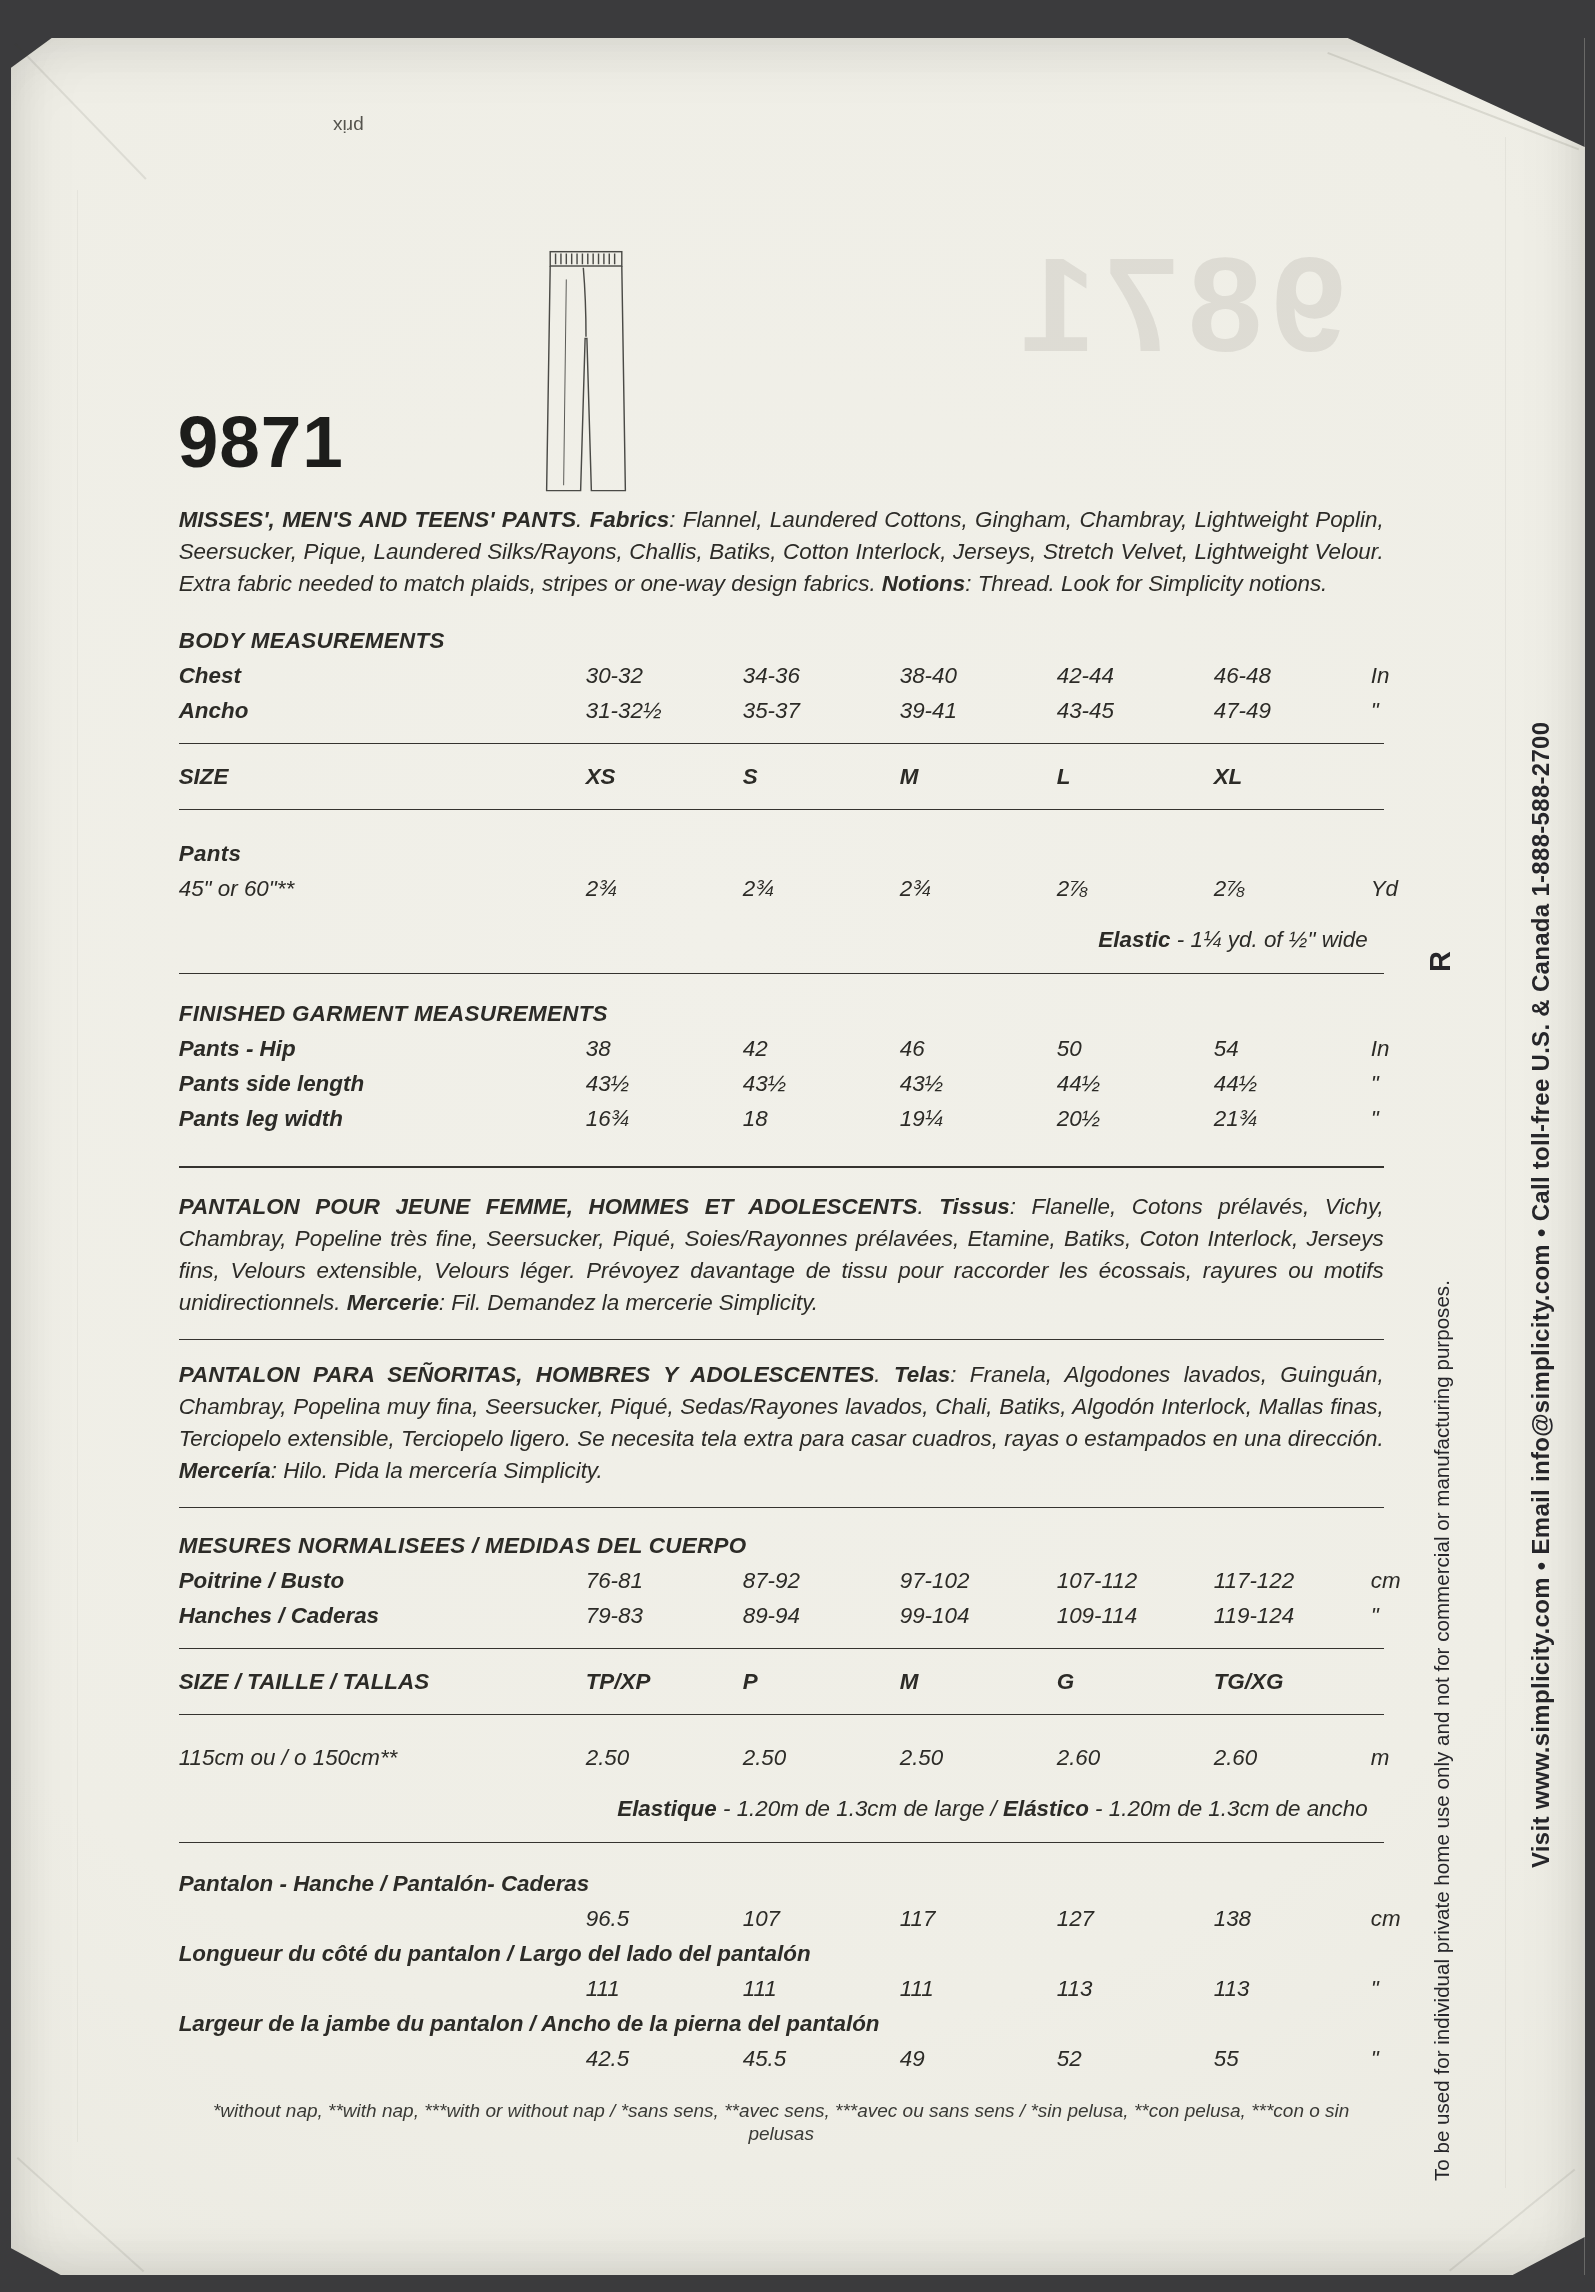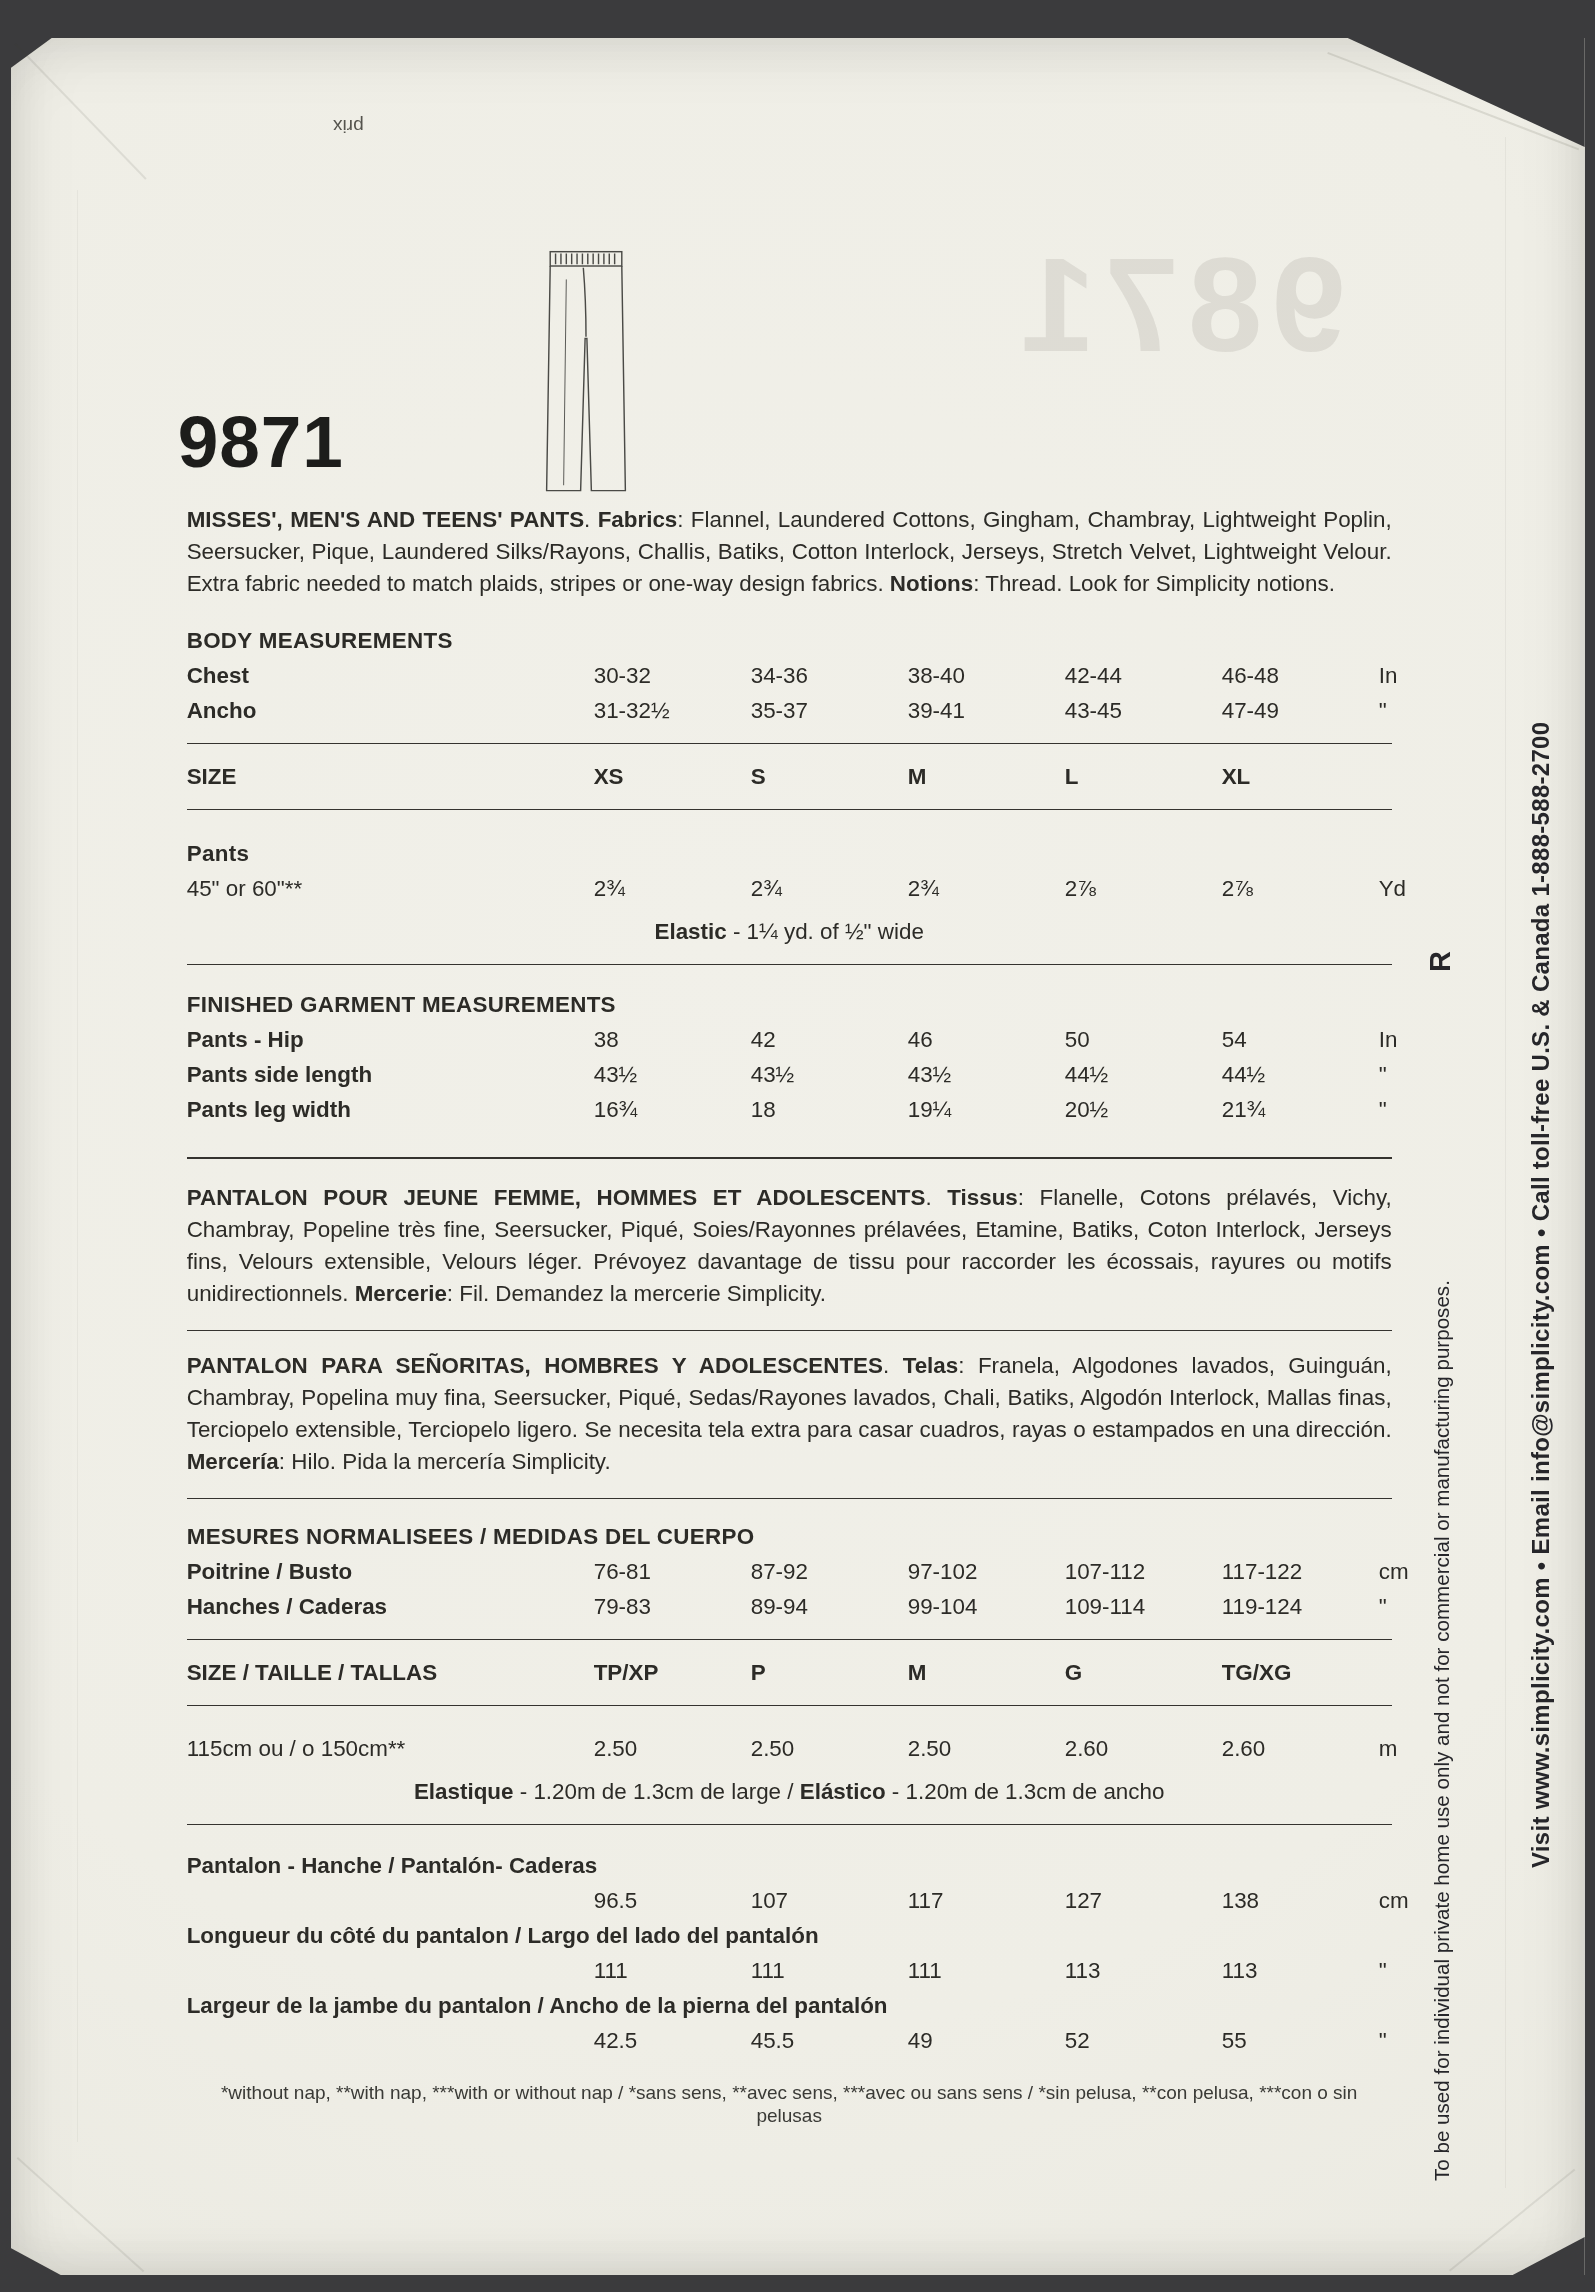--- a/index.html
+++ b/index.html
@@ -21,27 +21,27 @@
   .c4{left:1494px;top:99px;width:1.8px;height:2051px;background:rgba(60,55,45,.06);}
   .c5{left:7.2px;top:2119px;width:170px;height:1.8px;transform:rotate(42deg);transform-origin:0 0;}
   .c6{left:1438px;top:2232px;width:161px;height:1.8px;transform:rotate(-39deg);transform-origin:0 0;}
 
   .prix{position:absolute;left:322px;top:77px;font-size:19px;color:#55544e;transform:rotate(180deg);}
   .ghost{position:absolute;left:1001px;top:190px;font-size:134px;font-weight:700;letter-spacing:9px;
          color:rgba(110,108,96,.14);transform:scaleX(-1);}
   .pants{position:absolute;left:525px;top:211px;}
   .patnum{position:absolute;left:167px;top:362px;font-size:73px;font-weight:700;letter-spacing:0.9px;color:#1d1d1b;}
 
-  .content{position:absolute;left:176px;top:466px;width:1205px;color:#2c2b27;font-size:22.4px;}
+  .content{position:absolute;left:168px;top:466px;width:1205px;color:#2c2b27;font-size:22.4px;font-style:italic;}
   .para{margin:0;line-height:32px;text-align:justify;}
   .desc{margin-bottom:23px;}
   .b{font-weight:700;}
   .thead{font-weight:700;line-height:35px;letter-spacing:0.3px;}
   .label-line{font-weight:700;line-height:35px;}
-  .row-line{line-height:35px;text-align:center;margin:8px;}
+  .row-line{line-height:35px;text-align:right;margin:16px;}
   .trow{display:grid;grid-template-columns:407px 157px 157px 157px 157px 157px auto;line-height:35px;}
   .trow .cell{display:block;}
   .c-label{font-weight:700;}
   .c-label.plain{font-weight:400;}
   .bold-row .cell{font-weight:700;}
   .rule{height:0;border:none;border-top:1.8px solid #35332f;margin:15px 0;}
   .rule.mid{margin:19.7px 0;}
   .rule.thick{border-top-width:2.7px;margin:30px 0 23px;}
   .gap8{height:7.2px;} .gap12{height:10.7px;}
   .footnote{margin:23px 0 0;font-size:19px;line-height:23px;color:#3a3a36;text-align:center;}

